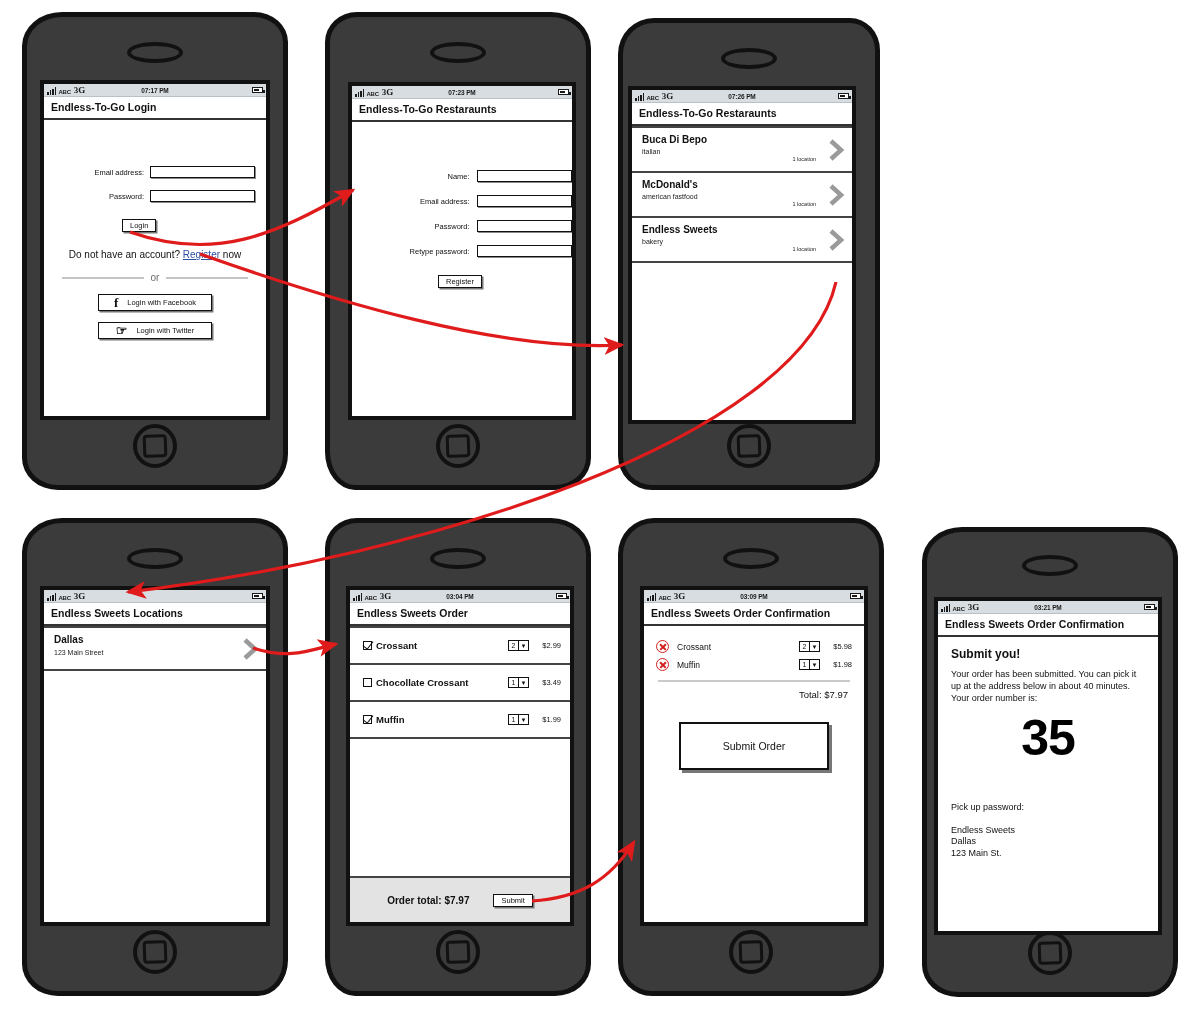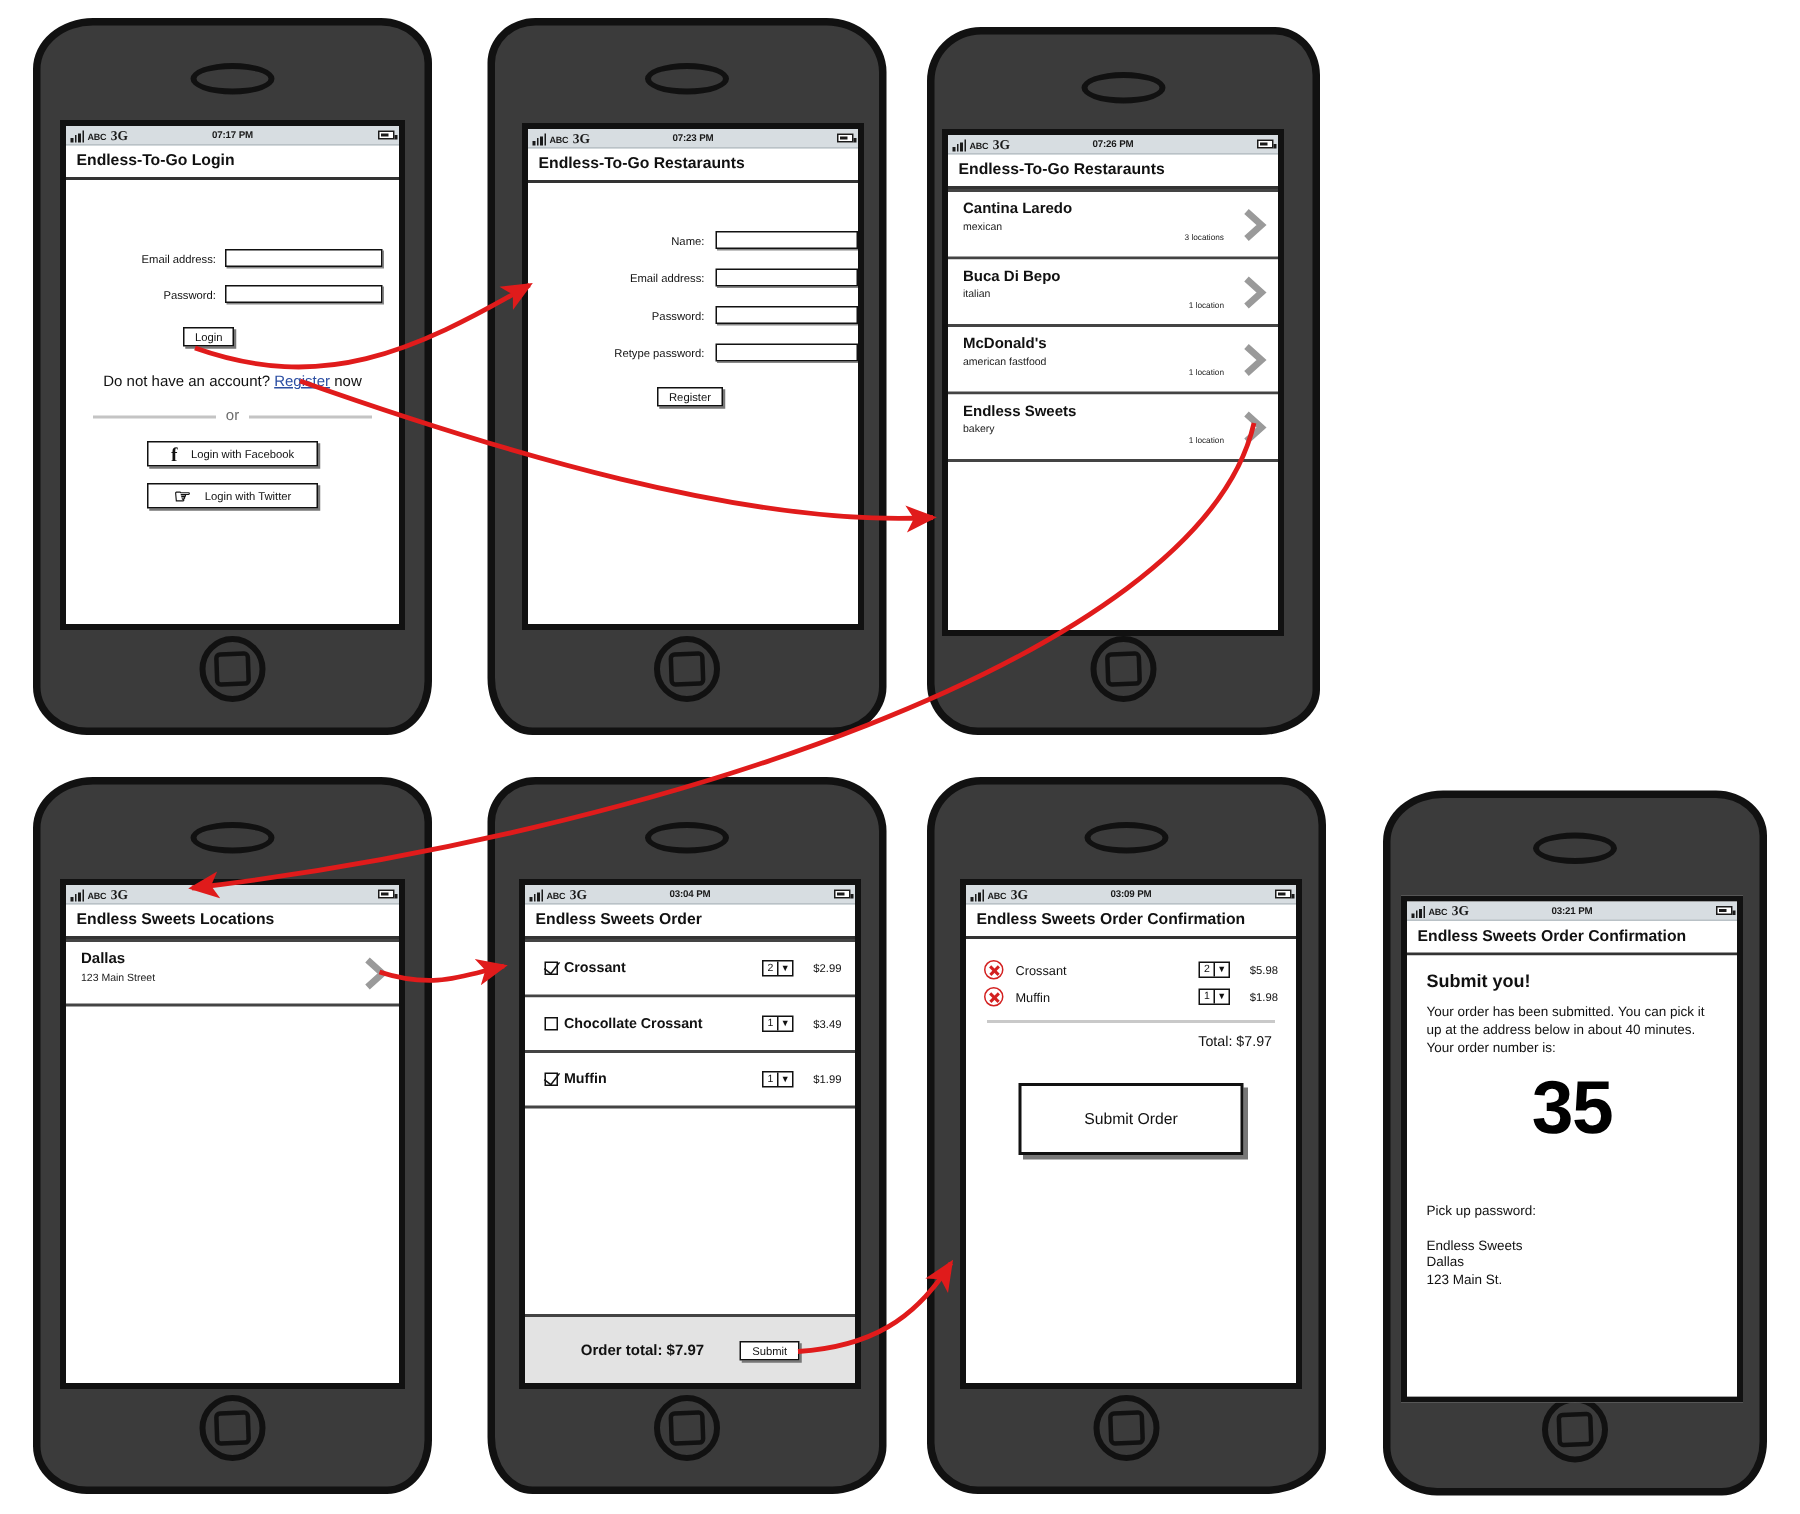--- a/index.html
+++ b/index.html
@@ -130,21 +130,21 @@
     display: flex; align-items: center; justify-content: center; gap: 9px;
     width: 114px; margin: 11px auto 0 auto;
     border: 1.8px solid #111; background: #fff;
     height: 17px;
     box-shadow: 1.5px 1.5px 0 #777;
     font-size: 7.5px; color: #111;
   }
   .social-btn .ic { font-family: "Liberation Serif", serif; font-weight: bold; font-size: 13px; line-height: 1; color:#111; }
 
   
-  .reg-form { padding-top: 32px; }
+  .reg-form { padding-top: 48px; }
   .reg-form .form-label { width: 94px; margin-right: 7px; }
   .reg-form .textbox { width: 100px; }
   .reg-form .form-row { margin-bottom: 13px; }
   .reg-btn-wrap { margin-left: 86px; margin-top: 6px; }
 
   
   .list { border-top: 2px solid #444; }
   .list-row {
     position: relative;
     border-bottom: 2px solid #444;
@@ -376,30 +376,20 @@
         </div>
         <div class="sb-time">07:26 PM</div>
         <div class="sb-batt"></div>
       </div>
 
       <div class="titlebar">Endless-To-Go Restaraunts</div>
 
       <div class="body-area">
         <div class="list">
 
-          <div class="list-row">
-            <div class="lr-title">Cantina Laredo</div>
-            <div class="lr-sub">mexican</div>
-            <div class="lr-meta">3 locations</div>
-            <div class="chev">
-              <svg width="17" height="24" viewBox="0 0 17 24">
-                  <polyline points="3,3 13,12 3,21" fill="none" stroke="#9a9a9a" stroke-width="4.5" stroke-linecap="butt" stroke-linejoin="miter"></polyline>
-                </svg>
-            </div>
-          </div>
 
           <div class="list-row">
             <div class="lr-title">Buca Di Bepo</div>
             <div class="lr-sub">italian</div>
             <div class="lr-meta">1 location</div>
             <div class="chev">
               <svg width="17" height="24" viewBox="0 0 17 24">
                   <polyline points="3,3 13,12 3,21" fill="none" stroke="#9a9a9a" stroke-width="4.5"></polyline>
                 </svg>
             </div>

